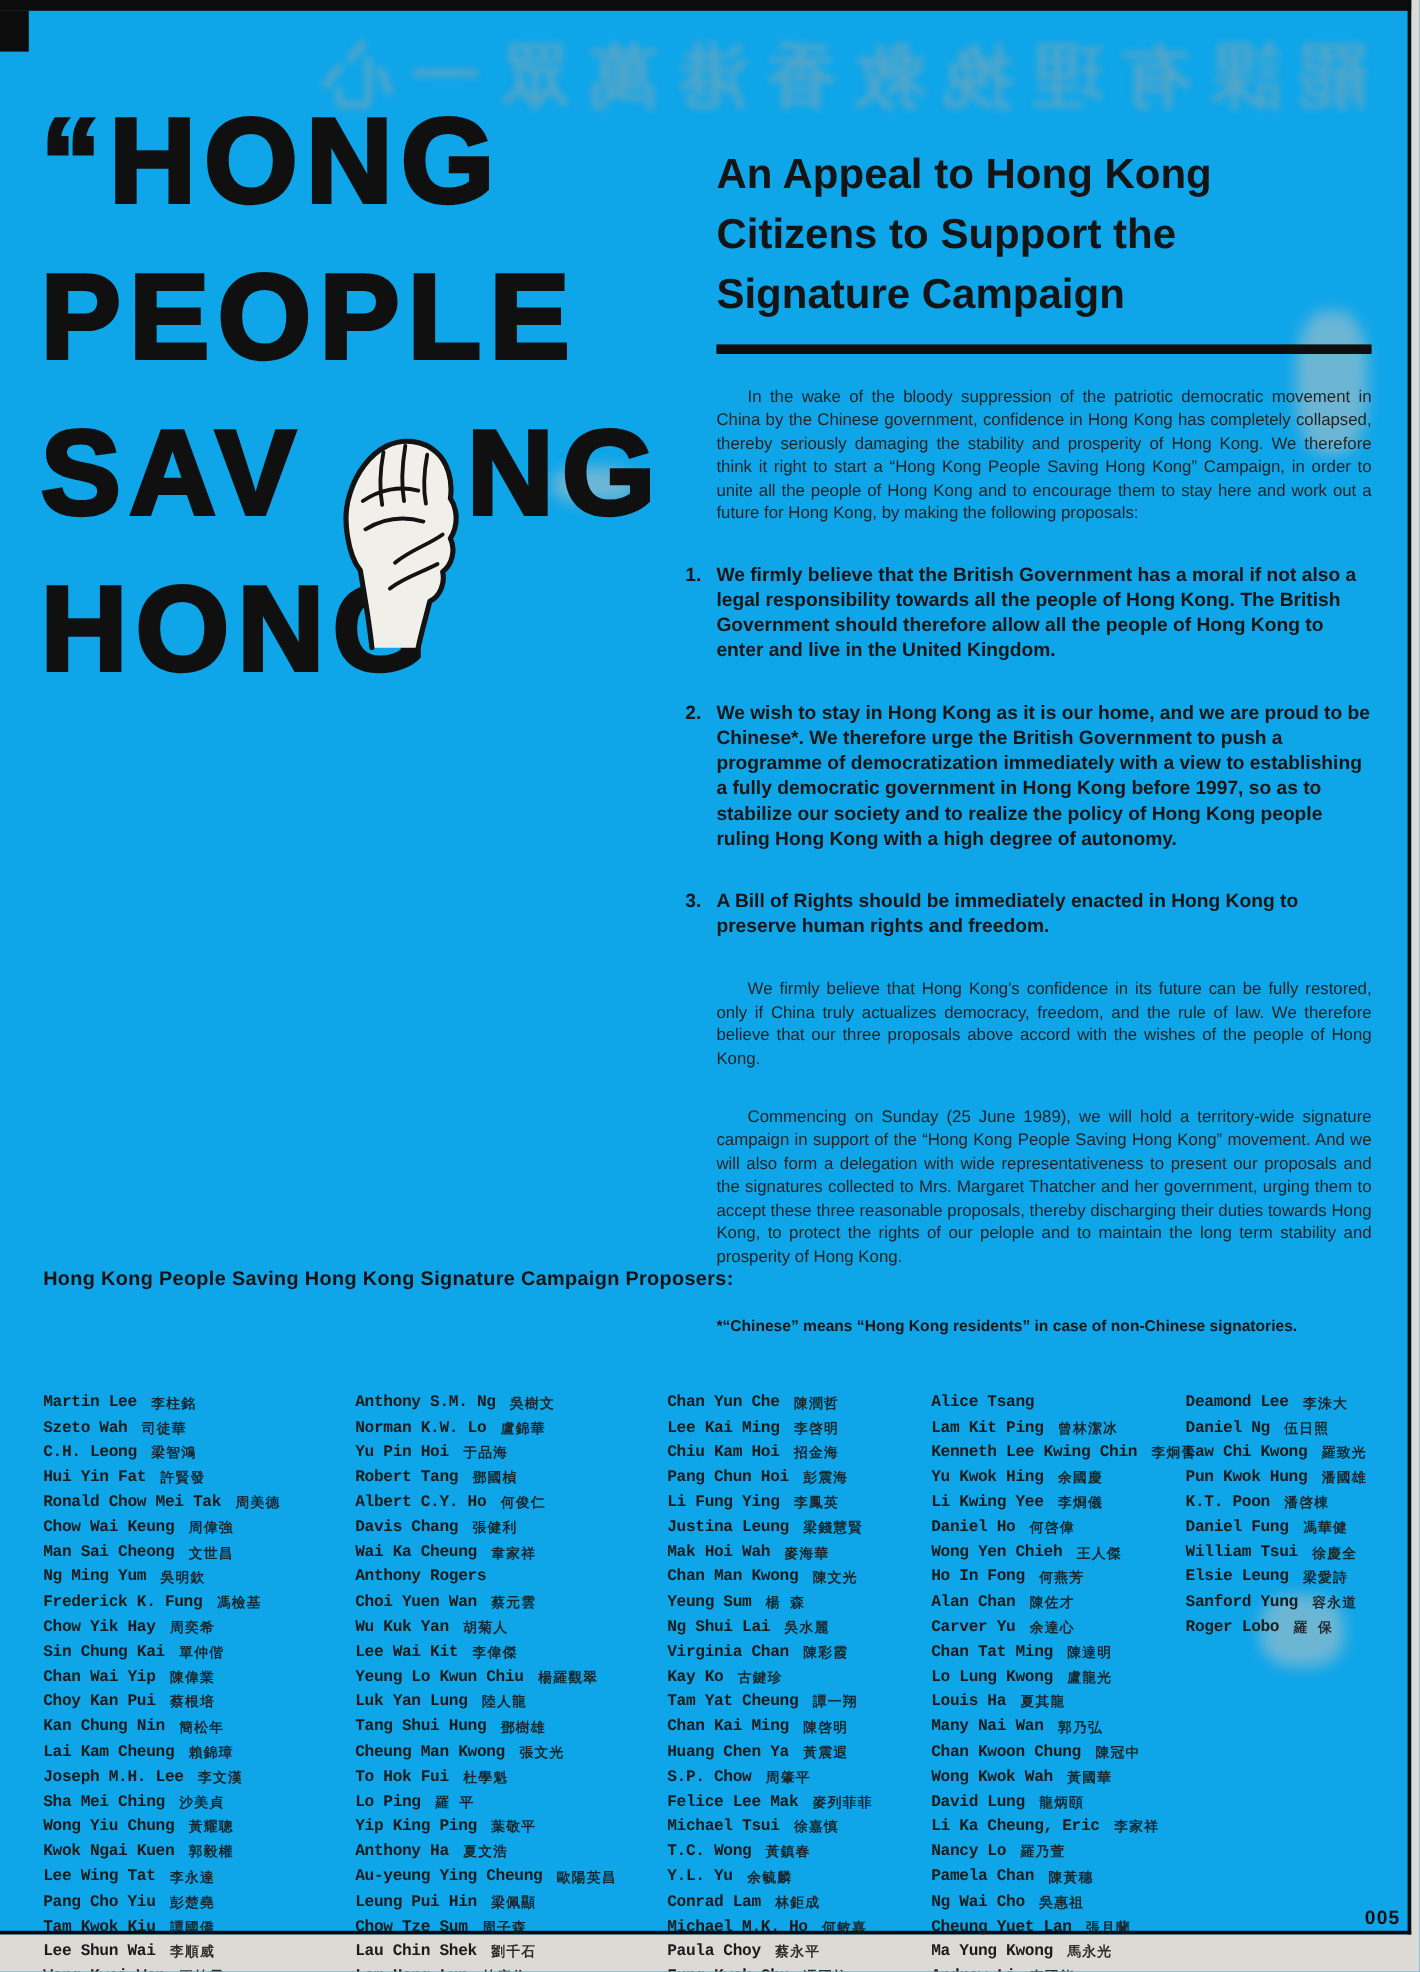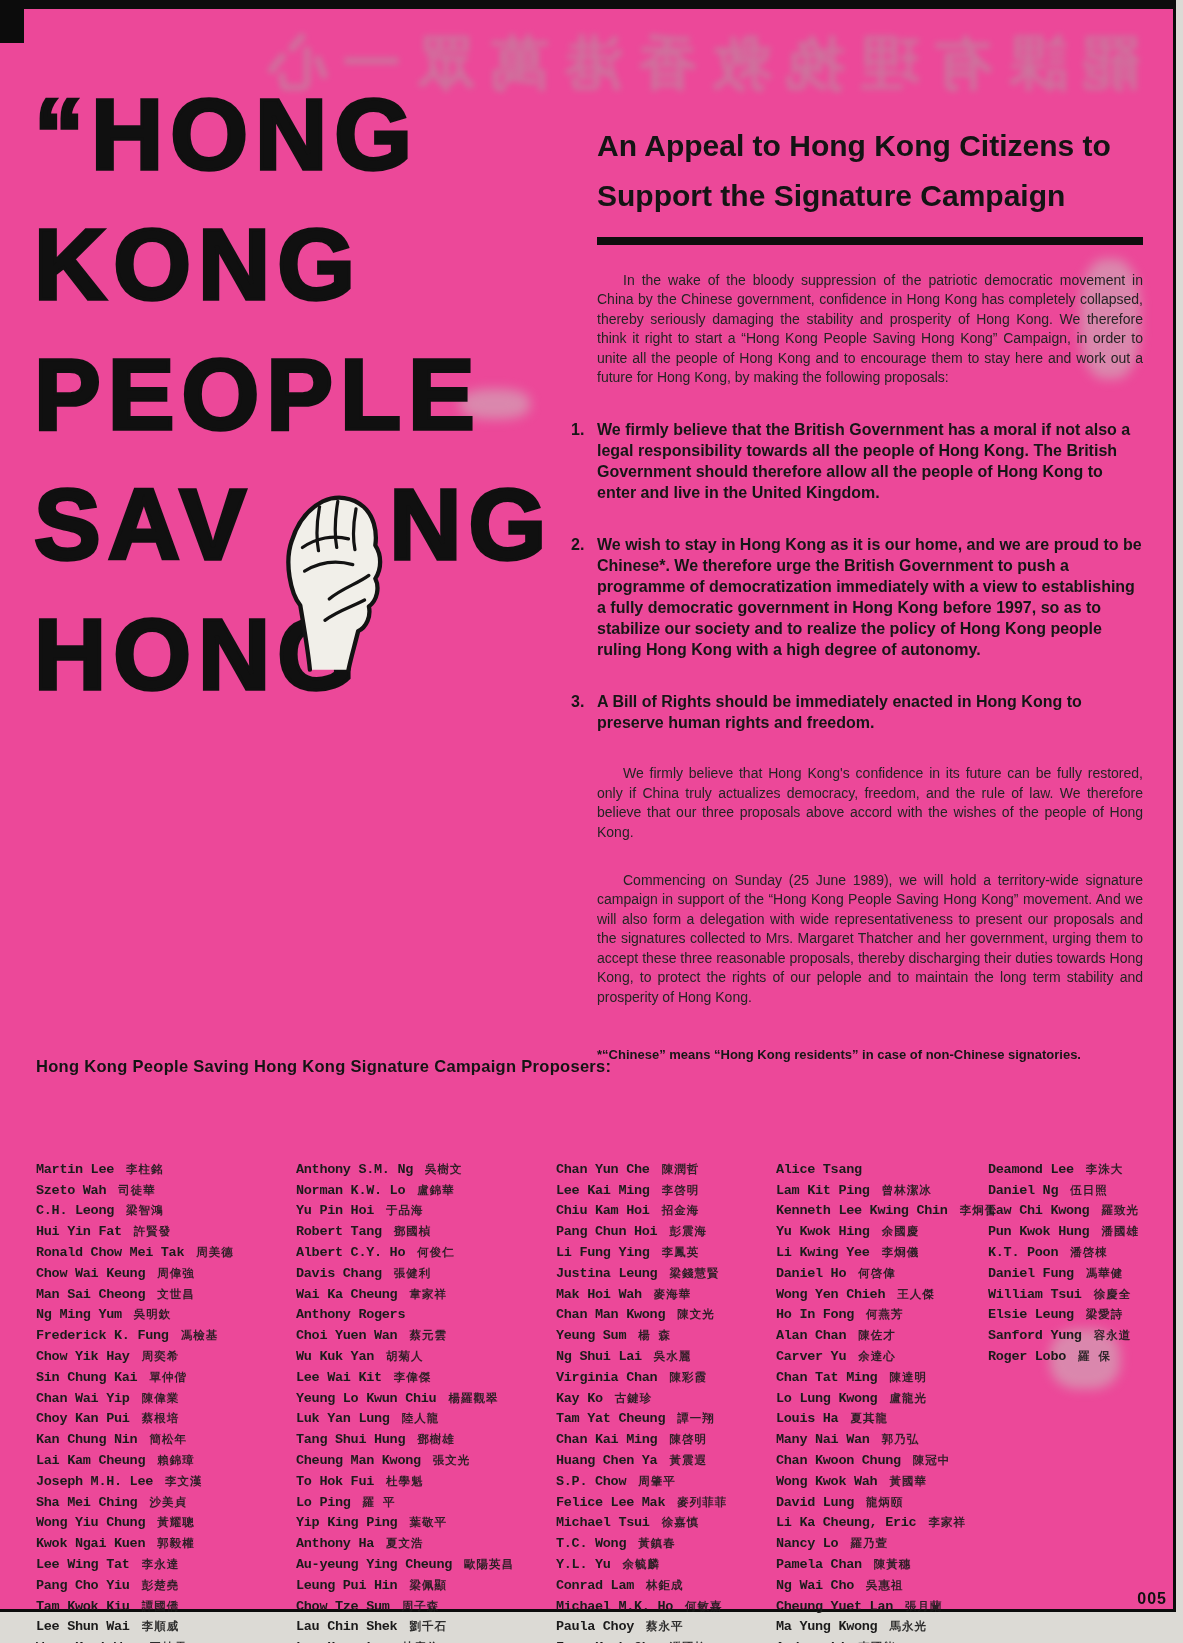--- a/index.html
+++ b/index.html
@@ -4,21 +4,21 @@
 <style>
   html,body{margin:0;padding:0;}
   body{
     width:1183px;height:1643px;position:relative;overflow:hidden;
     background:#dcdad5;
     font-family:"Liberation Sans", sans-serif;
     color:#1c1c1c;
   }
   .sheet{
     position:absolute;left:0;top:0;width:1173px;height:1600px;
-    background:#ec4899;
+    background:#0ea5e9;
     border-top:9px solid #0c0c0c;
     border-right:3px solid #0c0c0c;
     border-bottom:3px solid #0c0c0c;
   }
   .corner-block{position:absolute;left:0;top:0;width:24px;height:34px;background:#0c0c0c;}
   
   .ghost{
     position:absolute;left:240px;top:16px;width:900px;height:76px;
     font-size:58px;font-weight:bold;letter-spacing:16px;color:#a8a7a2;
     transform:scaleX(-1);filter:blur(3px);opacity:.45;overflow:hidden;white-space:nowrap;
@@ -34,21 +34,21 @@
     white-space:nowrap;
   }
   .fist-wrap{
     width:118px;height:238px;flex:0 0 auto;
     margin:-58px 4px -120px 14px;position:relative;z-index:3;
     -webkit-text-stroke:0;
   }
   
   .right-col{position:absolute;left:597px;top:112px;width:546px;}
   .appeal-heading{
-    margin:0;font-size:30px;line-height:50px;font-weight:bold;color:#141414;
+    margin:0;font-size:35px;line-height:50px;font-weight:bold;color:#141414;
     letter-spacing:0;
   }
   .heading-rule{height:8px;background:#0e0e0e;margin-top:16px;}
   .body-p{
     margin:0;font-size:14px;line-height:19.4px;color:#242424;
     text-align:justify;text-indent:26px;
   }
   .p-intro{margin-top:26px;}
   .proposals{margin-top:32px;}
   .proposal{display:flex;margin-bottom:31px;font-weight:bold;font-size:16px;line-height:21px;color:#161616;}
@@ -87,23 +87,20 @@
 
   <div class="ghost">罷課有理挽救香港萬眾一心</div>
   <div class="corner-block"></div>
   <div class="smudge" style="left:460px;top:380px;width:70px;height:30px;"></div>
   <div class="smudge" style="left:1080px;top:250px;width:60px;height:120px;"></div>
   <div class="smudge" style="left:1050px;top:1320px;width:70px;height:60px;"></div>
 
   <div class="masthead">
     <div class="m-line">
         <span>“HONG</span>
-      </div>
-    <div class="m-line">
-        <span>KONG</span>
       </div>
     <div class="m-line">
         <span>PEOPLE</span>
       </div>
     <div class="m-line">
       <span>SAV</span>
       <span class="fist-wrap">
         <svg width="118" height="238" viewBox="0 0 110 222" xmlns="http://www.w3.org/2000/svg">
           <path d="M40 218 C38 198 34 176 31 158 C22 147 16 118 23 98 C28 82 38 68 52 61 C65 55 80 57 90 66 C99 74 103 88 101 102 C107 111 107 124 101 133 C105 141 103 153 95 159 C97 168 93 178 85 182 C81 198 78 208 76 218" fill="#f1efe9" stroke="#131313" stroke-width="4" stroke-linejoin="round" stroke-linecap="round"></path>
           <path d="M49 66 C46 82 46 96 48 107 M66 61 C63 79 63 93 65 104 M83 68 C80 84 80 96 82 106" fill="none" stroke="#131313" stroke-width="3" stroke-linecap="round"></path>

